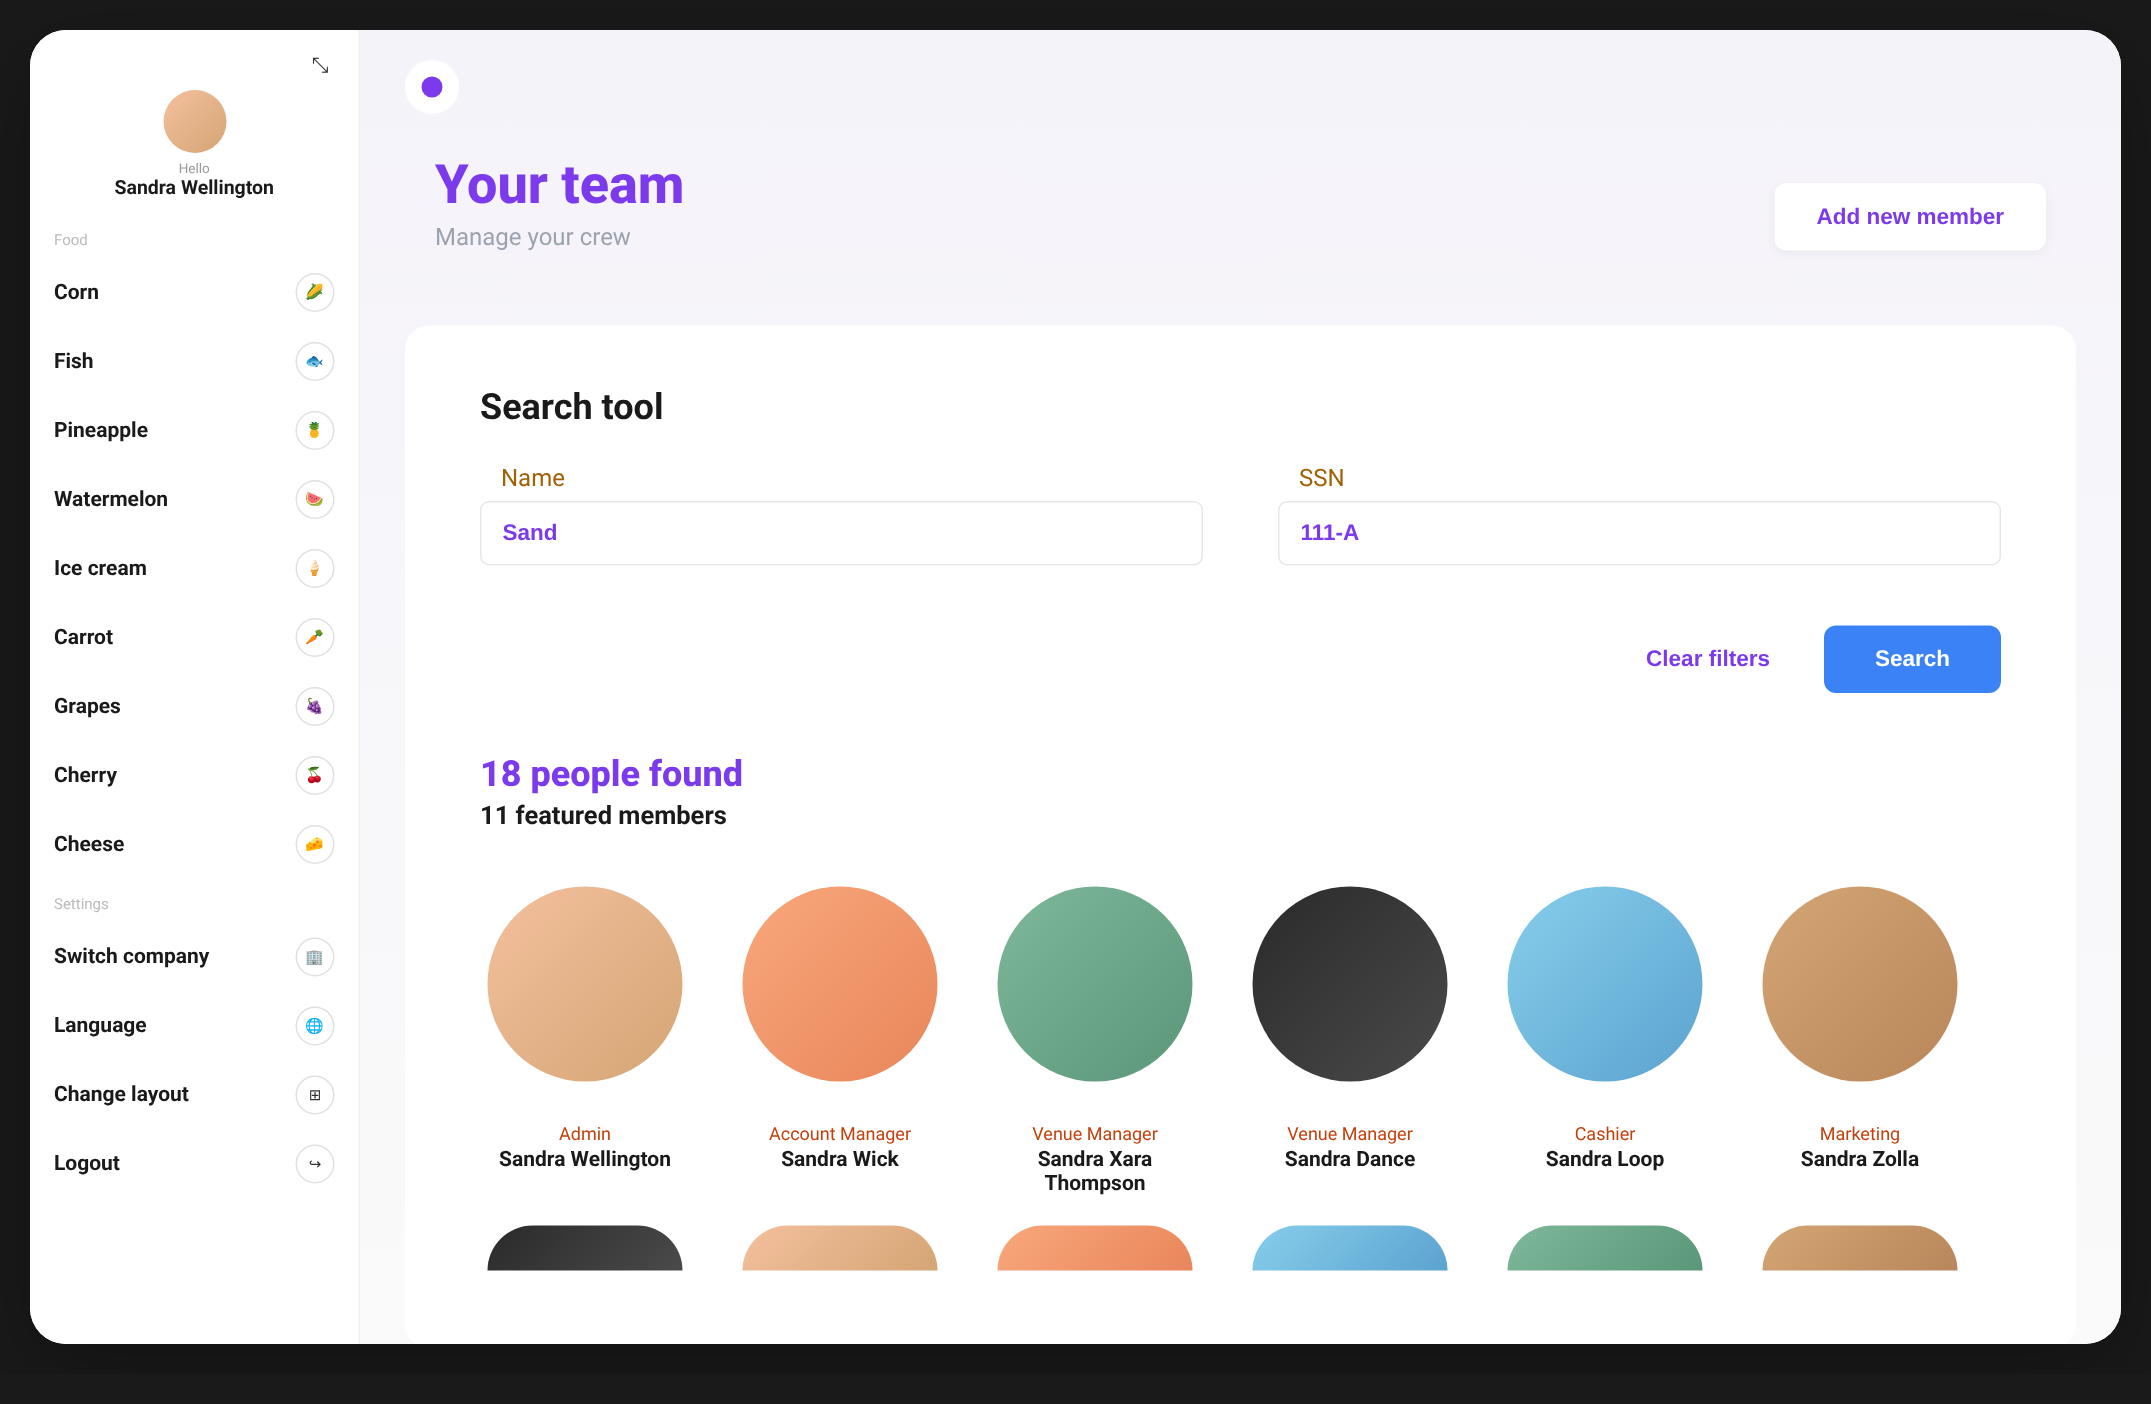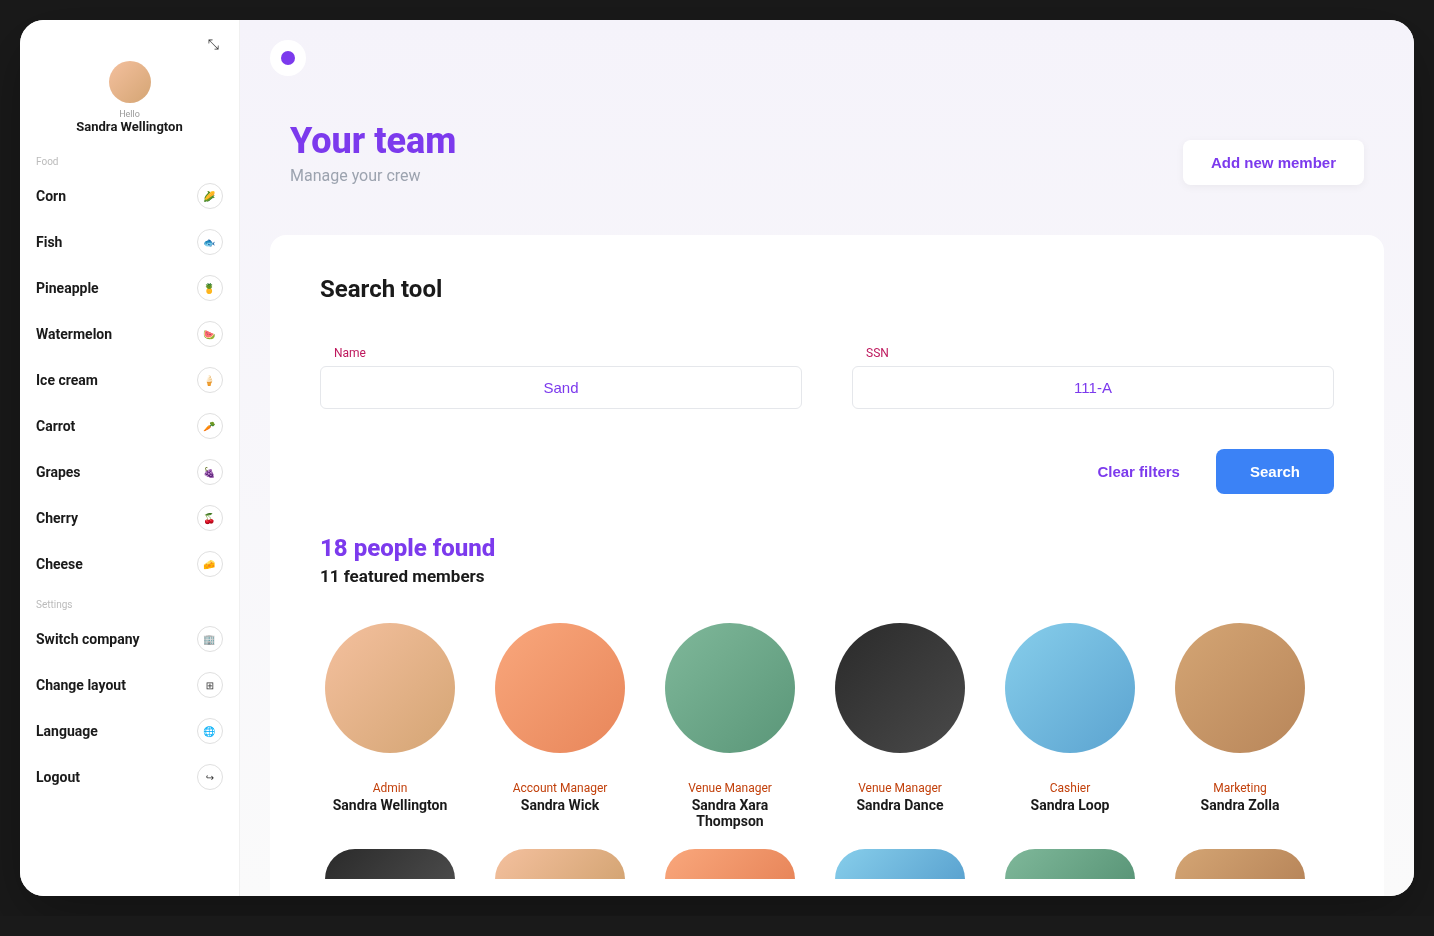--- a/index.html
+++ b/index.html
@@ -88,21 +88,21 @@
       font-size: 10px;
       color: #333;
     }
     .main {
       flex: 1;
       background: linear-gradient(180deg, #f5f3fa 0%, #fafafa 100%);
       padding: 0;
       overflow-y: auto;
     }
     .header-area {
-      padding: 50px 50px 30px 50px;
+      padding: 32px 50px 30px 50px;
       display: flex;
       justify-content: space-between;
       align-items: flex-end;
     }
     .dot-indicator {
       position: absolute;
       width: 36px;
       height: 36px;
       border-radius: 50%;
       background: #fff;
@@ -156,37 +156,35 @@
     }
     .search-fields {
       display: flex;
       gap: 50px;
       margin-bottom: 40px;
     }
     .field-group {
       flex: 1;
     }
     .field-label {
-      font-size: 12px;
-      color: #be185d;
+      font-size: 16px;
+      color: #a16207;
       margin-bottom: 6px;
       display: block;
       padding-left: 14px;
-      margin-top: 19px;
     }
     .field-input {
       width: 100%;
       padding: 12px 14px;
       border: 1px solid #e5e7eb;
       border-radius: 6px;
       font-size: 15px;
-      font-weight: 400;
+      font-weight: 700;
       color: #7c3aed;
       outline: none;
-      text-align: center;
     }
     .search-actions {
       display: flex;
       justify-content: flex-end;
       gap: 16px;
       margin-bottom: 40px;
     }
     .clear-btn {
       background: transparent;
       border: none;
@@ -316,26 +314,26 @@
       <span class="nav-icon">🧀</span>
     </div>
 
     <div class="section-label">Settings</div>
 
     <div class="nav-item">
       <span class="nav-item-label">Switch company</span>
       <span class="nav-icon">🏢</span>
     </div>
     <div class="nav-item">
+      <span class="nav-item-label">Language</span>
+      <span class="nav-icon">🌐</span>
+    </div>
+    <div class="nav-item">
       <span class="nav-item-label">Change layout</span>
       <span class="nav-icon">⊞</span>
-    </div>
-    <div class="nav-item">
-      <span class="nav-item-label">Language</span>
-      <span class="nav-icon">🌐</span>
     </div>
     <div class="nav-item">
       <span class="nav-item-label">Logout</span>
       <span class="nav-icon">↪</span>
     </div>
   </aside>
 
   <main class="main">
     <div class="dot-indicator"></div>
 

